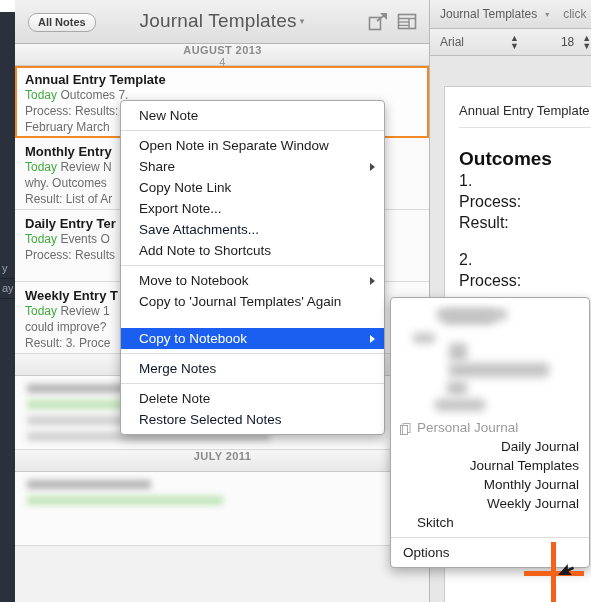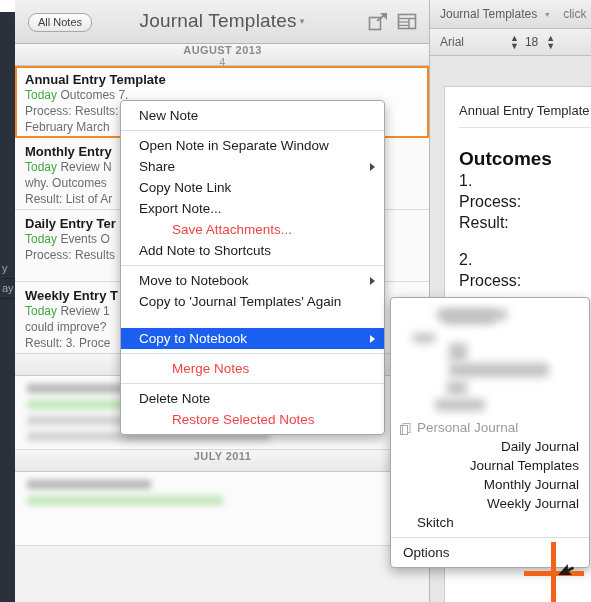--- a/index.html
+++ b/index.html
@@ -41,20 +41,21 @@
     background: linear-gradient(to bottom,#f2f1f1 0%, #dedede 100%);
     border-bottom: 1px solid #b4b4b4;
   }
   .allnotes-btn {
     position: absolute; left: 13px; top: 13px;
     padding: 2px 9px 3px 9px;
     font-size: 11px; color: #3c3c3c;
     background: linear-gradient(to bottom,#fdfdfd,#e9e9e9);
     border: 1px solid #a8a8a8; border-radius: 9px;
     box-shadow: 0 1px 0 rgba(255,255,255,.7) inset;
+    font-weight: bold;
   }
   .nl-title {
     position: absolute; left: 0; right: 0; top: 10px;
     text-align: center; font-size: 19px; color: #575757;
     letter-spacing: .2px;
   }
   .nl-title .caret { font-size: 9px; color: #888; margin-left: 3px; position: relative; top:-3px; }
   .tb-icons { position: absolute; right: 12px; top: 12px; display: flex; gap: 9px; }
   .tb-icon { width: 20px; height: 19px; opacity: .62; }
 
@@ -103,21 +104,21 @@
   }
   .ed-bar1 .caret { font-size: 8px; color:#8c8c8c; }
   .ed-bar1 .clicktxt { color:#7a7a7a; font-size: 12px; margin-left: 6px; }
   .ed-bar2 {
     height: 27px; display: flex; align-items: center; padding-left: 10px;
     background: linear-gradient(to bottom,#f1f1f1,#e2e2e2);
     border-bottom: 1px solid #bdbdbd;
     font-size: 12px; color: #5c5c5c;
   }
   .stepper { display:inline-block; font-size:9px; line-height:8px; color:#4a4a4a; margin: 0 6px 0 46px; text-align:center; }
-  .fontsize { font-size: 12px; color:#4a4a4a; }
+  .fontsize { font-size: 12px; color:#4a4a4a;margin-left:36px; }
   .ed-page {
     position: absolute; left: 14px; top: 86px; right: -30px; bottom: -40px;
     background: #ffffff; border: 1px solid #cccccc;
     padding: 16px 0 0 14px; overflow: hidden;
   }
   .ed-doctitle { font-size: 13px; color:#2b2b2b; white-space: nowrap; padding-bottom: 9px;
                  border-bottom: 1px solid #e2e2e2; margin-right: 6px;}
   .ed-h1 { font-size: 19px; font-weight: bold; color:#111; margin-top: 20px; }
   .ed-p { font-size: 16px; color:#1a1a1a; line-height: 21px; }
   .ed-sp { height: 16px; }
@@ -129,21 +130,21 @@
     border: 1px solid #a9a9a9; border-radius: 4px;
     box-shadow: 0 4px 12px rgba(0,0,0,.30);
     padding: 4px 0 4px 0;
     z-index: 40;
   }
   .mi {
     position: relative; height: 21px; line-height: 21px;
     padding-left: 18px; padding-right: 20px;
     font-size: 13.5px; color: #1c1c1c; white-space: nowrap;
   }
-  .mi.disabled { color: #ef4444; margin-left: 33px; }
+  .mi.disabled { color: #0f172a; }
   .mi.hl { background: #1a5ff0; color: #ffffff; font-weight: normal; margin-top: 16px; }
   .mi .arrow {
     position: absolute; right: 9px; top: 50%; transform: translateY(-50%);
     width: 0; height: 0; border-left: 5px solid #4a4a4a;
     border-top: 4px solid transparent; border-bottom: 4px solid transparent;
   }
   .mi.hl .arrow { border-left-color: #ffffff; }
   .msep { height: 1px; background: #dcdcdc; margin: 4px 0; }
 
   

